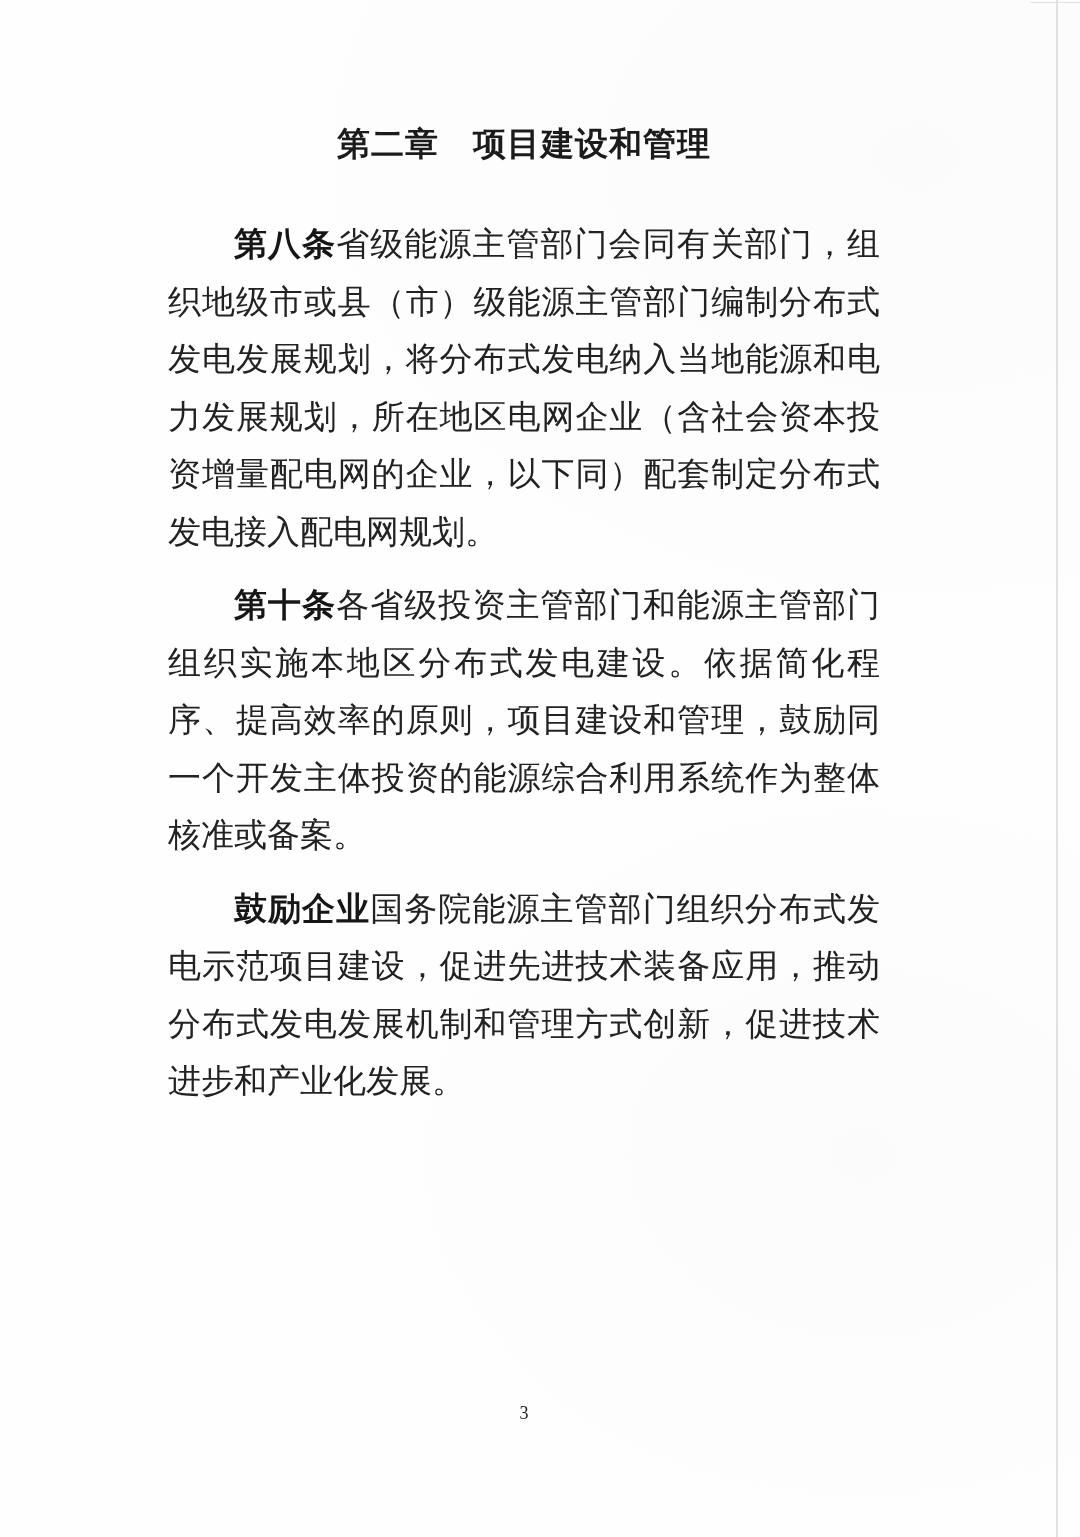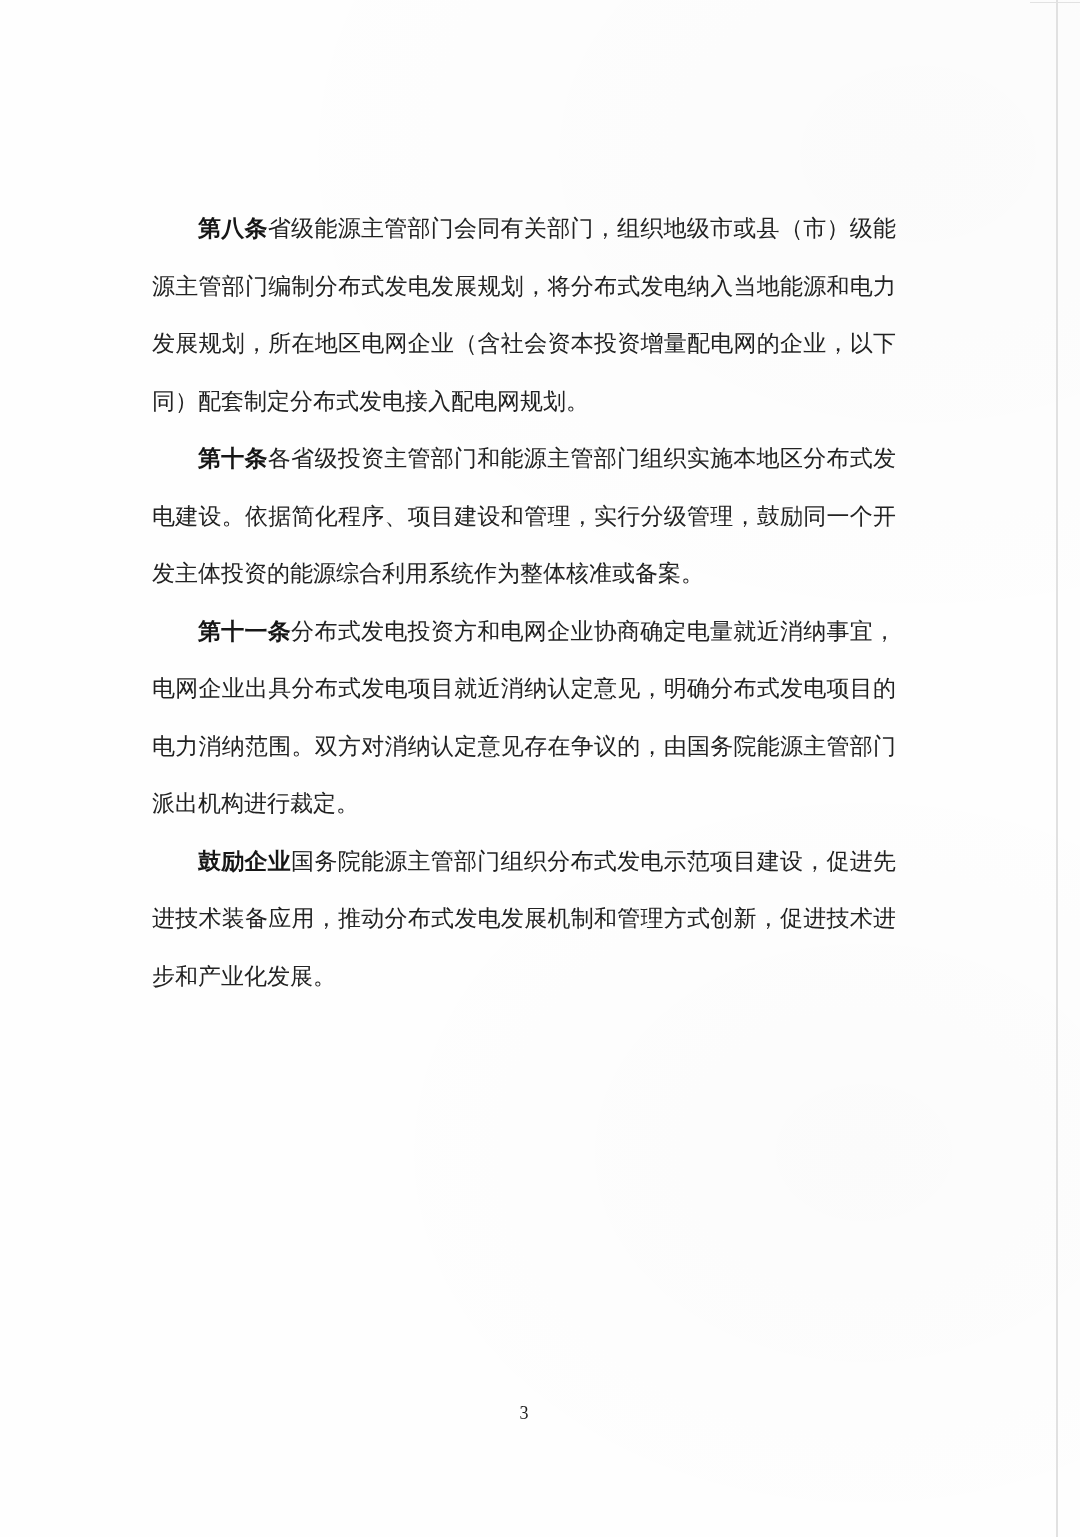--- a/index.html
+++ b/index.html
@@ -50,22 +50,22 @@
     letter-spacing: 1px;
     white-space: pre;
   }
   .articles {
     position: absolute;
     left: 152px;
     top: 200px;
     width: 744px;
   }
   .article {
-    margin: 0;
-    font-size: 23px;
+    margin: 16px;
+    font-size: 33px;
     line-height: 57.5px;
     text-align: justify;
     text-justify: inter-ideograph;
     text-indent: 2em;
     color: #222222;
   }
   .article .article-label {
     font-weight: 700;
     color: #161616;
   }
@@ -81,29 +81,29 @@
   }
 </style>
 </head>
 <body>
 
 <div class="page">
 
   <div class="scan-line-vertical"></div>
   <div class="scan-tick-top"></div>
 
+  <div class="chapter-title">第二章　项目建设和管理</div>
 
   <div class="articles">
 
     <p class="article"><span class="article-label">第八条</span><span>省级能源主管部门会同有关部门，组织地级市或县（市）级能源主管部门编制分布式发电发展规划，将分布式发电纳入当地能源和电力发展规划，所在地区电网企业（含社会资本投资增量配电网的企业，以下同）配套制定分布式发电接入配电网规划。</span></p>
 
 
-    <p class="article"><span class="article-label">第十条</span><span>各省级投资主管部门和能源主管部门组织实施本地区分布式发电建设。依据简化程序、项目建设和管理，实行分级管理，鼓励同一个开发主体投资的能源综合利用系统作为整体核准或备案。</span></p>
+    <p class="article"><span class="article-label">第十条</span><span>各省级投资主管部门和能源主管部门组织实施本地区分布式发电建设。依据简化程序、提高效率的原则，项目建设和管理，鼓励同一个开发主体投资的能源综合利用系统作为整体核准或备案。</span></p>
 
-    <p class="article"><span class="article-label">第十一条</span><span>分布式发电投资方和电网企业协商确定电量就近消纳事宜，电网企业出具分布式发电项目就近消纳认定意见，明确分布式发电项目的电力消纳范围。双方对消纳认定意见存在争议的，由国务院能源主管部门派出机构进行裁定。</span></p>
 
     <p class="article"><span class="article-label">鼓励企业</span><span>国务院能源主管部门组织分布式发电示范项目建设，促进先进技术装备应用，推动分布式发电发展机制和管理方式创新，促进技术进步和产业化发展。</span></p>
 
   </div>
 
   <div class="page-number">3</div>
 
 </div>
 
 </body></html>

